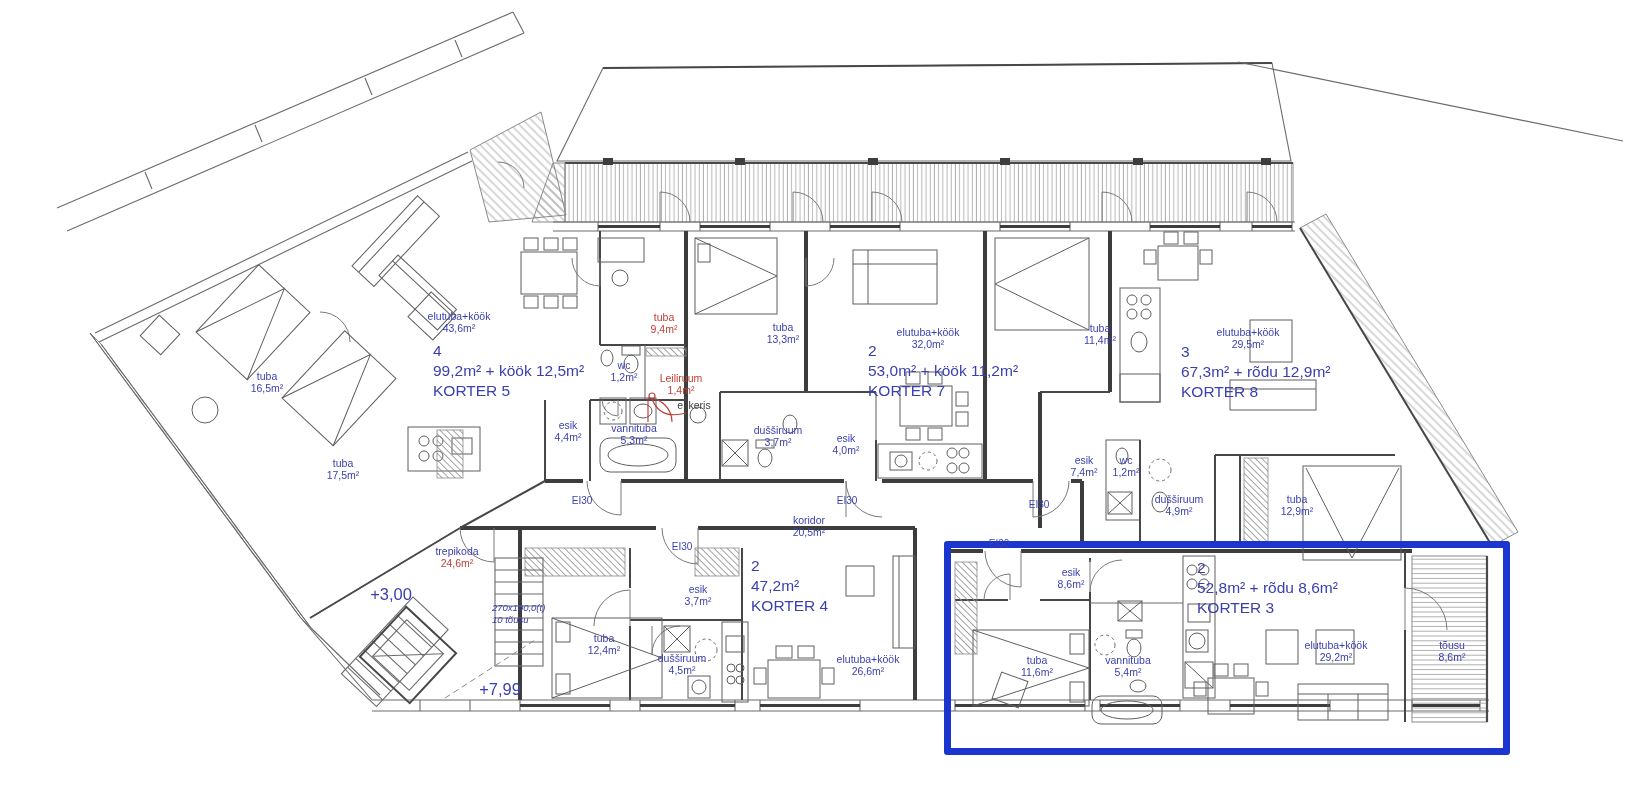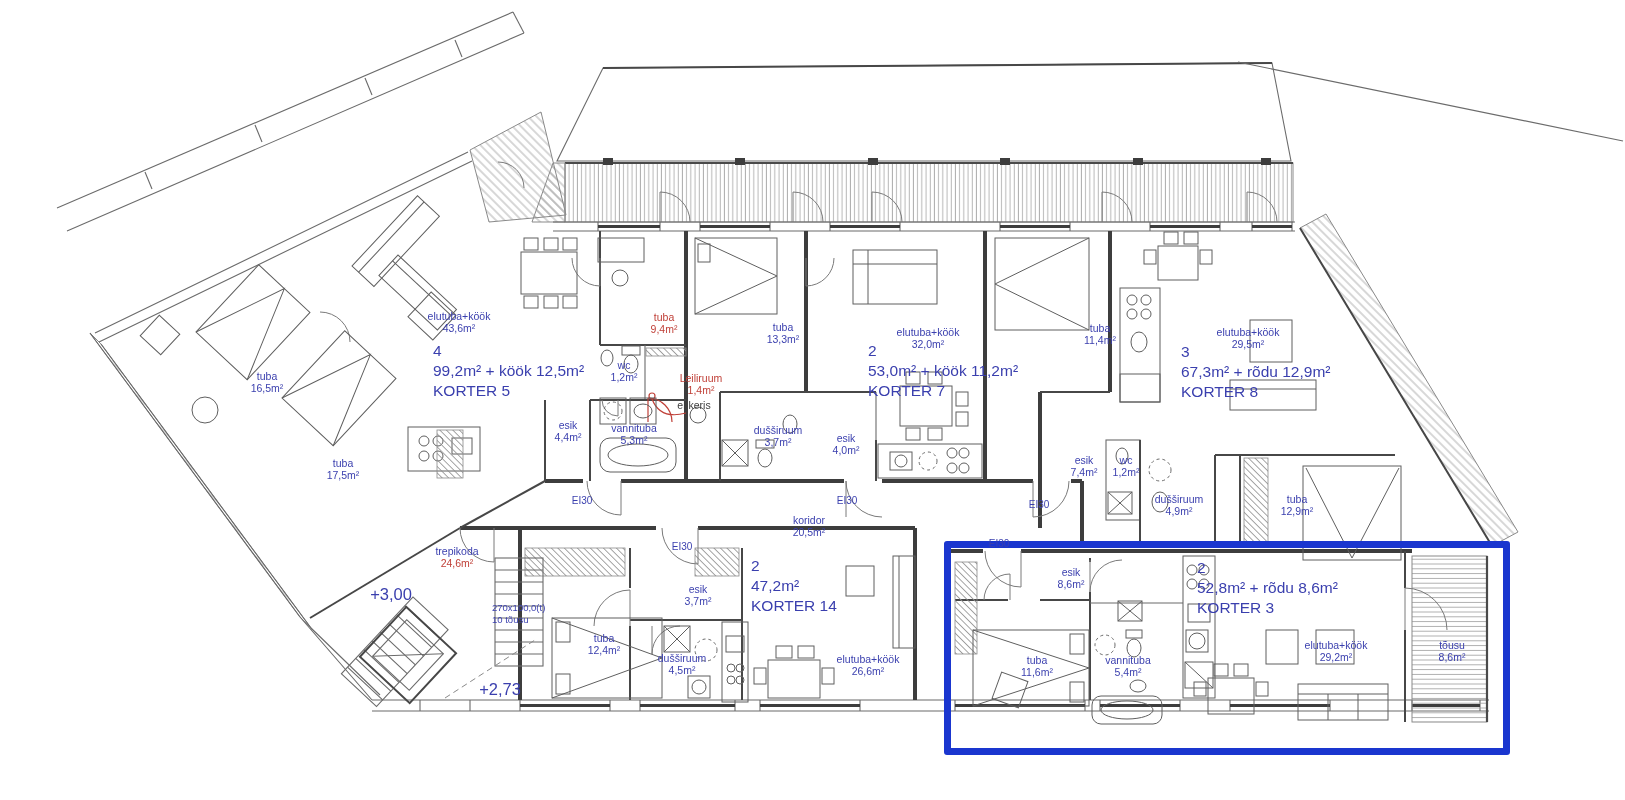--- a/index.html
+++ b/index.html
@@ -26,21 +26,21 @@
   
   .lbl{position:absolute;transform:translate(-50%,-50%);white-space:nowrap;text-align:center;
        color:var(--blue);font-size:10.5px;line-height:1.18;}
   .lbl span{display:block;}
   .lbl.red{color:var(--red);}
   .lbl.dark{color:var(--dark);}
   .lbl .area-red{color:var(--red);text-align:center;}
   .fire{position:absolute;transform:translate(-50%,-50%);color:var(--blue);font-size:10px;white-space:nowrap;}
   .level{position:absolute;transform:translate(-50%,-50%);color:var(--blue);font-size:16.5px;white-space:nowrap;}
   .note{position:absolute;color:var(--blue);font-size:9.5px;line-height:1.25;white-space:nowrap;}
-  .note span{display:block;}
+  .note span{display:block;font-style:italic;}
   .apt{position:absolute;color:var(--blue);font-size:15.5px;line-height:1.28;white-space:nowrap;}
   .apt span{display:block;}
   #highlight{position:absolute;border:7px solid var(--hl);border-radius:3px;background:transparent;}
 </style>
 </head>
 <body>
 
 <div id="stage">
 
 <svg width="1625" height="800" viewBox="0 0 1625 800">
@@ -440,21 +440,21 @@
         <span>17,5m²</span>
       </div>
       <div class="lbl red" style="left: 664px; top: 323px;">
         <span>tuba</span>
         <span>9,4m²</span>
       </div>
       <div class="lbl" style="left: 624px; top: 371px;">
         <span>wc</span>
         <span>1,2m²</span>
       </div>
-      <div class="lbl red" style="left: 681px; top: 384px; margin-left: 20px;">
+      <div class="lbl red" style="left: 681px; top: 384px;">
         <span>Leiliruum</span>
         <span>1,4m²</span>
       </div>
       <div class="lbl dark" style="left: 694px; top: 405px;">
         <span>el keris</span>
       </div>
       <div class="lbl" style="left: 634px; top: 434px;">
         <span>vannituba</span>
         <span>5,3m²</span>
       </div>
@@ -562,28 +562,28 @@
         <span class="ln">KORTER 8</span>
       </div>
       <div class="apt" style="left: 1197px; top: 558px;">
         <span class="ln">2</span>
         <span class="ln">52,8m² + rõdu 8,6m²</span>
         <span class="ln">KORTER 3</span>
       </div>
       <div class="apt" style="left: 751px; top: 556px;">
         <span class="ln">2</span>
         <span class="ln">47,2m²</span>
-        <span class="ln">KORTER 14</span>
+        <span class="ln">KORTER 4</span>
       </div>
       <div class="fire" style="left: 582px; top: 500px;">EI30</div>
       <div class="fire" style="left: 682px; top: 546px;">EI30</div>
       <div class="fire" style="left: 847px; top: 500px;">EI30</div>
       <div class="fire" style="left: 1039px; top: 504px;">EI30</div>
       <div class="fire" style="left: 999px; top: 543px;">EI30</div>
       <div class="level" style="left: 391px; top: 594px;">+3,00</div>
-      <div class="level" style="left: 500px; top: 689px;">+2,73</div>
+      <div class="level" style="left: 500px; top: 689px;">+7,99</div>
       <div class="note" style="left: 492px; top: 602px;">
         <span>270x100,0(t)</span>
         <span>10 tõusu</span>
       </div>
     </div>
 
 </div>
 
 </body></html>

